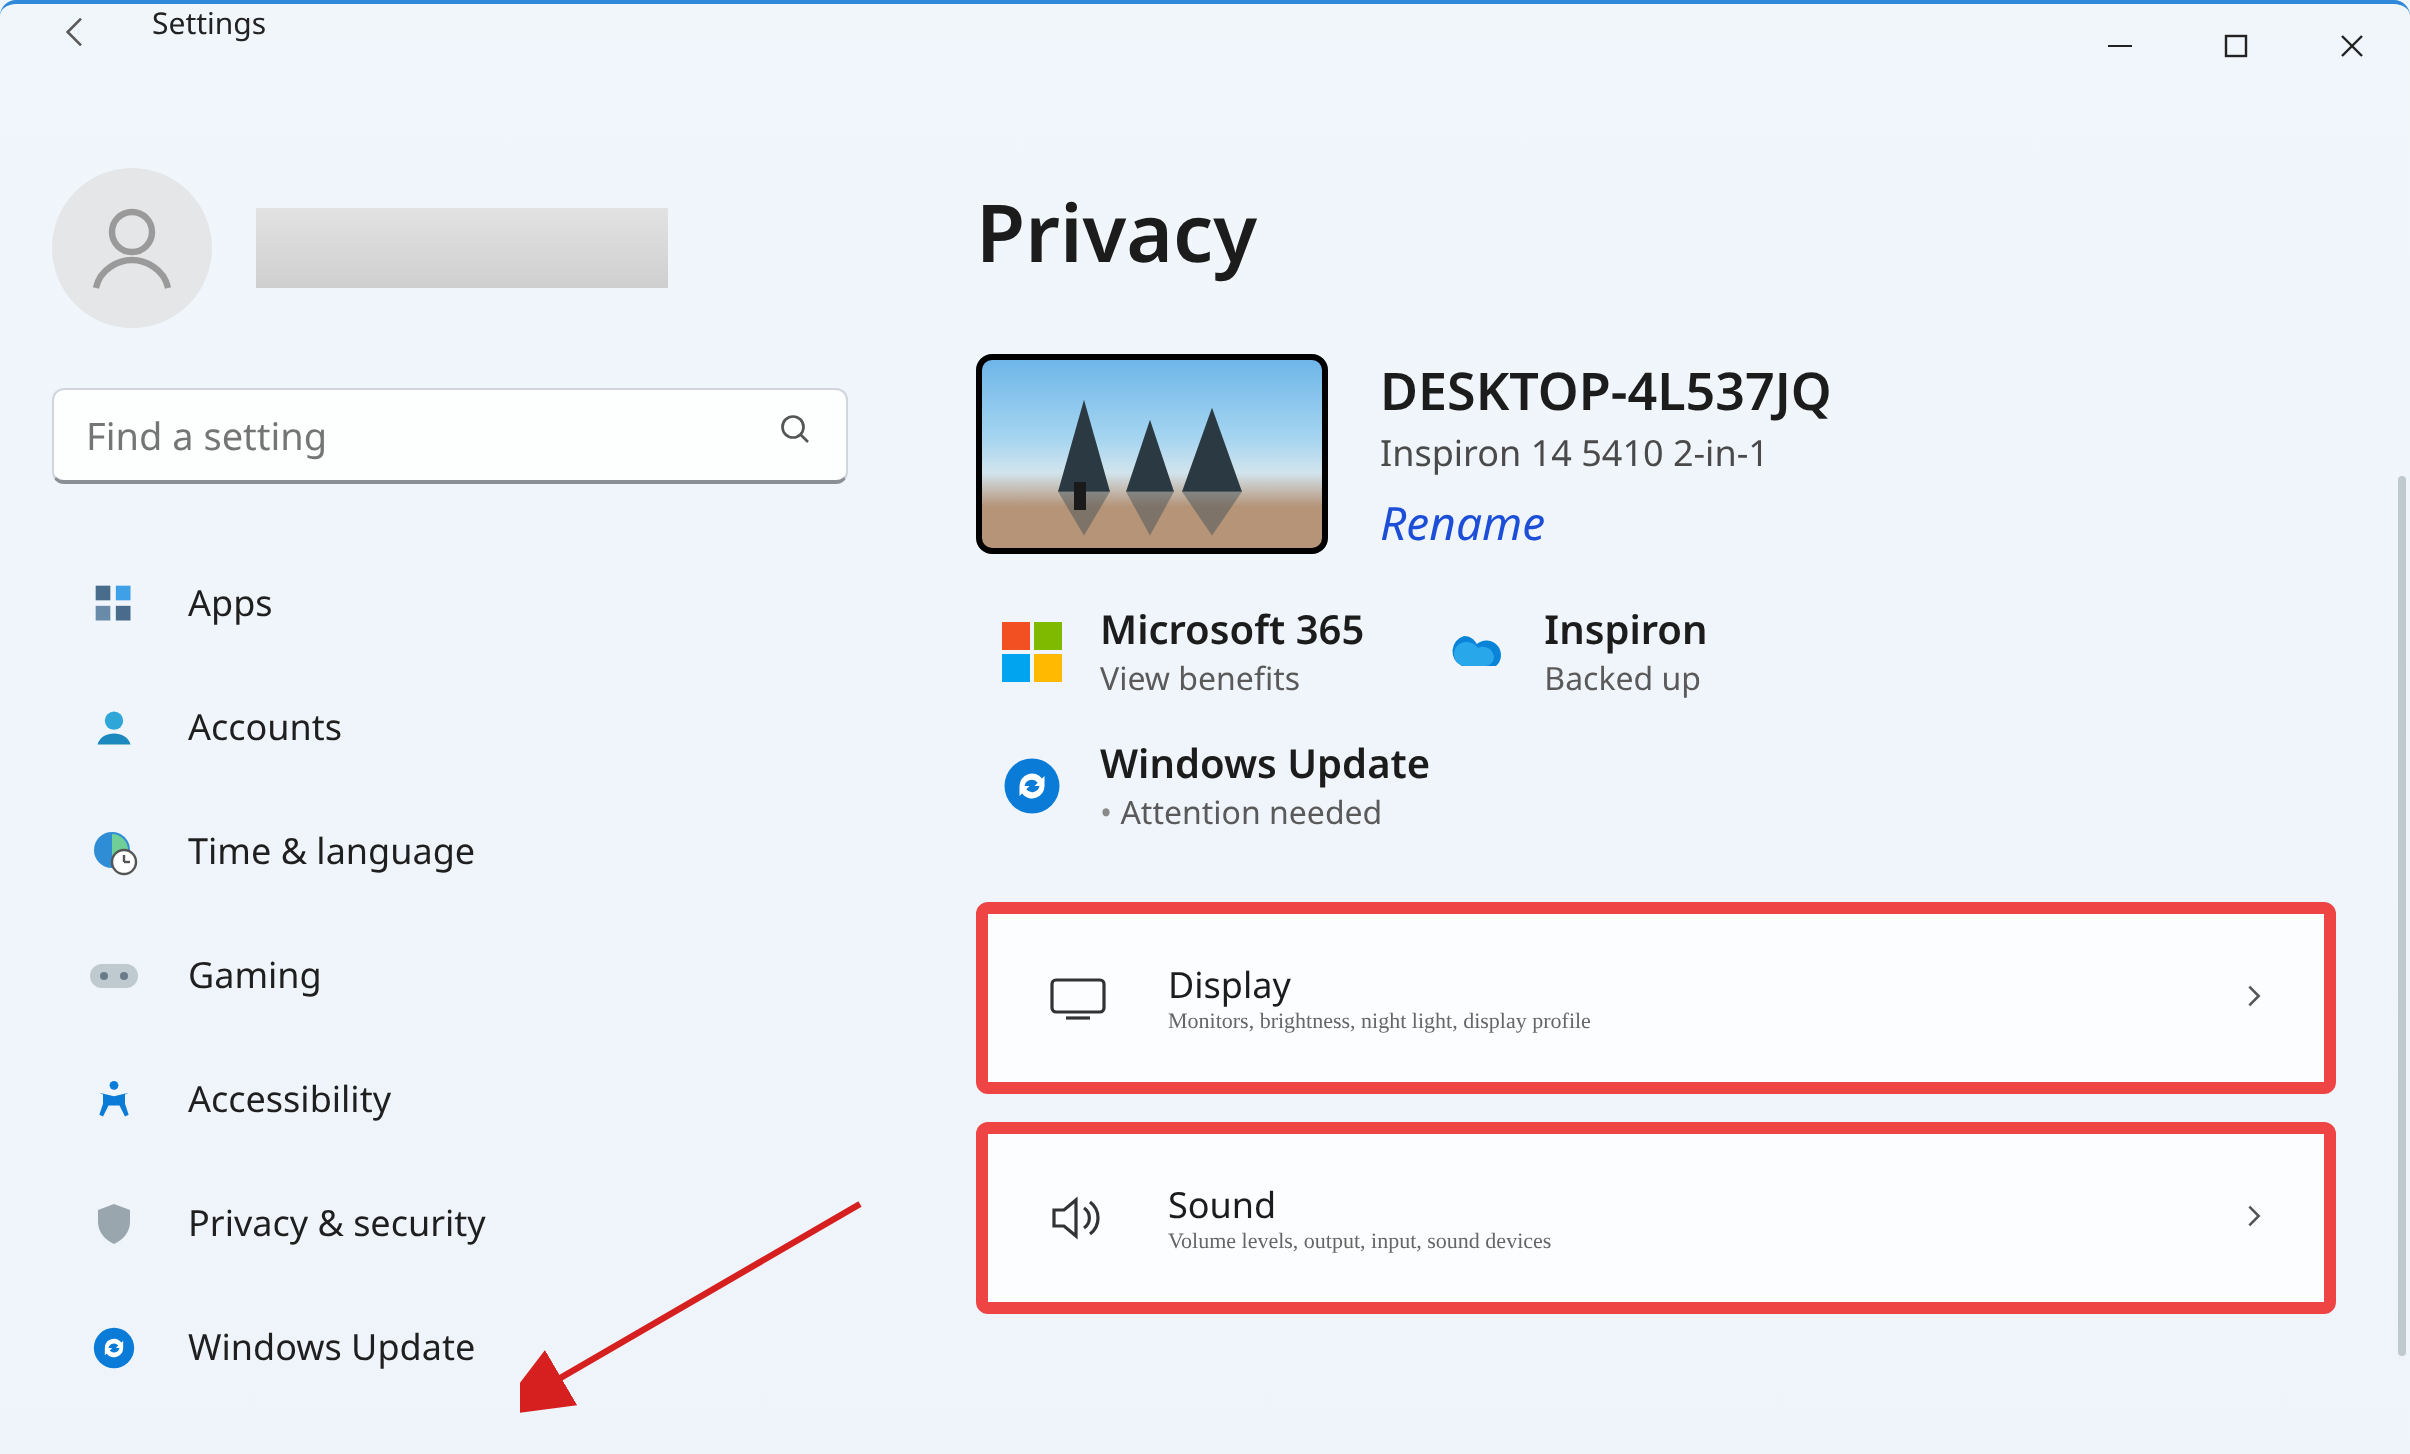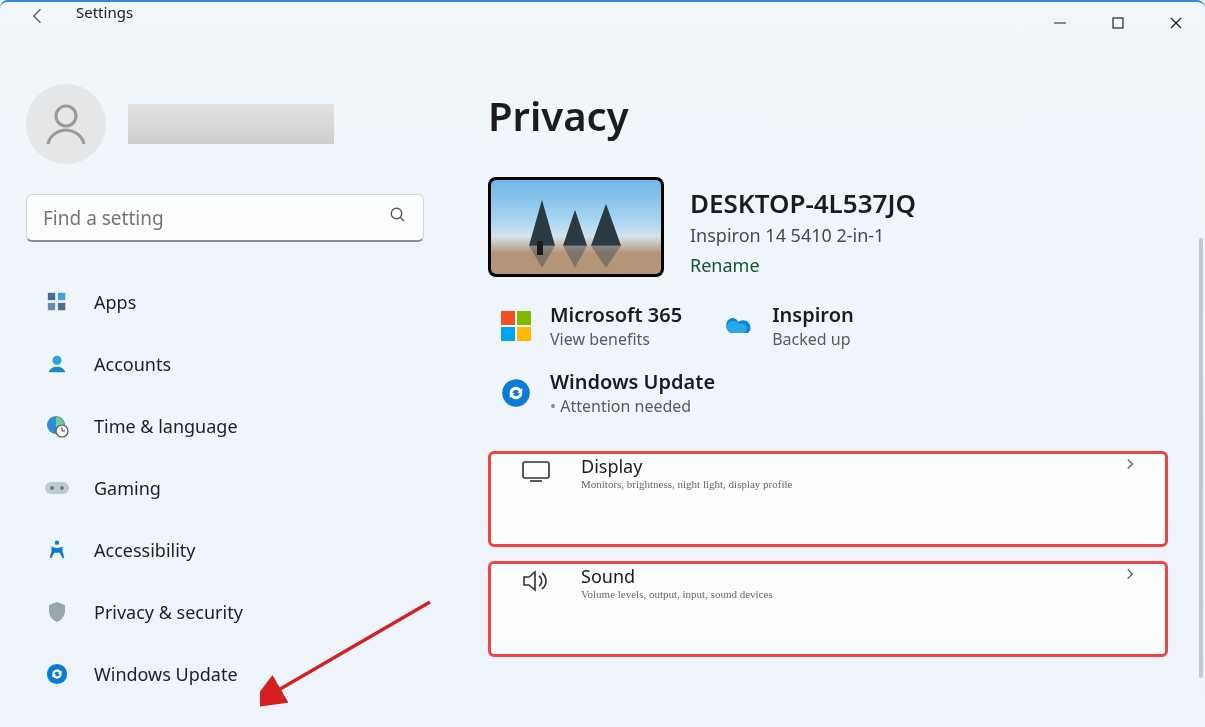--- a/index.html
+++ b/index.html
@@ -107,21 +107,21 @@
 
 .page-title {
   font-size: 40px;
   font-weight: 600;
   color: #1c1c1c;
   margin: 10px 0 34px 0;
 }
 
 
 .device-row {
-  display: flex; gap: 26px; align-items: flex-end;
+  display: flex; gap: 26px; align-items: center;
   margin-bottom: 20px;
 }
 .device-thumb {
   width: 176px; height: 100px;
   border: 3px solid #000;
   border-radius: 8px;
   overflow: hidden;
   position: relative;
   background: linear-gradient(180deg, #6eb6e9 0%, #a6d5f0 42%, #d2e4ed 60%, #b59478 78%, #b59478 100%);
 }
@@ -143,21 +143,21 @@
 .rock-reflect.r2 { left: 72px; }
 .rock-reflect.r3 { left: 100px; width: 30px; }
 .person {
   position: absolute; left: 46px; bottom: 20%;
   width: 6px; height: 14px; background: #1a1a1a;
 }
 .device-info .device-name {
   font-size: 26px; font-weight: 600; color: #1c1c1c; margin-bottom: 2px;
 }
 .device-model { font-size: 18px; color: #4a4a4a; margin-bottom: 6px; }
-.rename-link { font-size: 18px; color: #14532d; }
+.rename-link { font-size: 23px; color: #1d4ed8; font-style: italic; }
 
 
 .tiles {
   display: flex; flex-wrap: wrap; gap: 10px 18px;
   margin-bottom: 30px;
 }
 .tile {
   display: flex; align-items: center; gap: 16px;
   padding: 4px 10px;
   min-width: 200px;
@@ -177,23 +177,23 @@
 .sq.red { background: #f25022; }
 .sq.green { background: #7fba00; }
 .sq.blue { background: #00a4ef; }
 .sq.yellow { background: #ffb900; }
 
 
 .cards { display: flex; flex-direction: column; gap: 14px; }
 .card {
   width: 680px; height: 96px;
   background: #fbfdfe;
-  border: 3px solid #ef4444;
+  border: 6px solid #ef4444;
   border-radius: 6px;
-  display: flex; align-items: flex-start;
+  display: flex; align-items: center;
   padding: 0 28px;
   gap: 28px;
 }
 .card-icon {
   width: 34px; height: 34px; color: #333;
   display: flex; align-items: center; justify-content: center;
 }
 .card-text { flex: 1; }
 .card-title { font-size: 18px; color: #1c1c1c; }
 .card-sub { font-size: 11px; color: #666; font-family: Liberation Serif, serif; }

